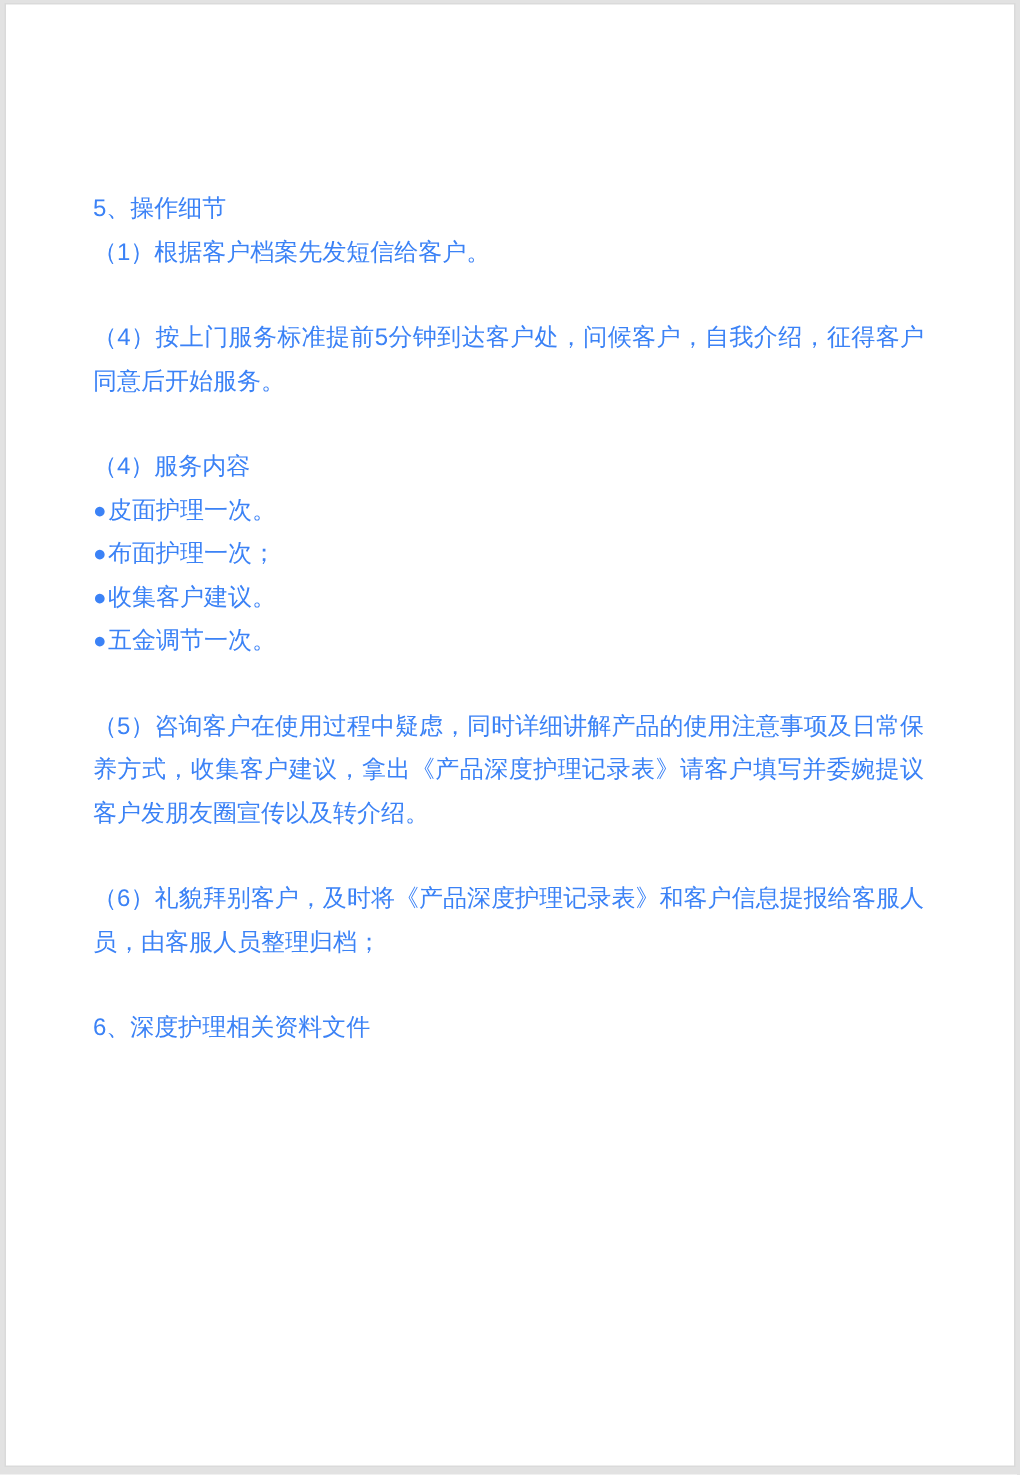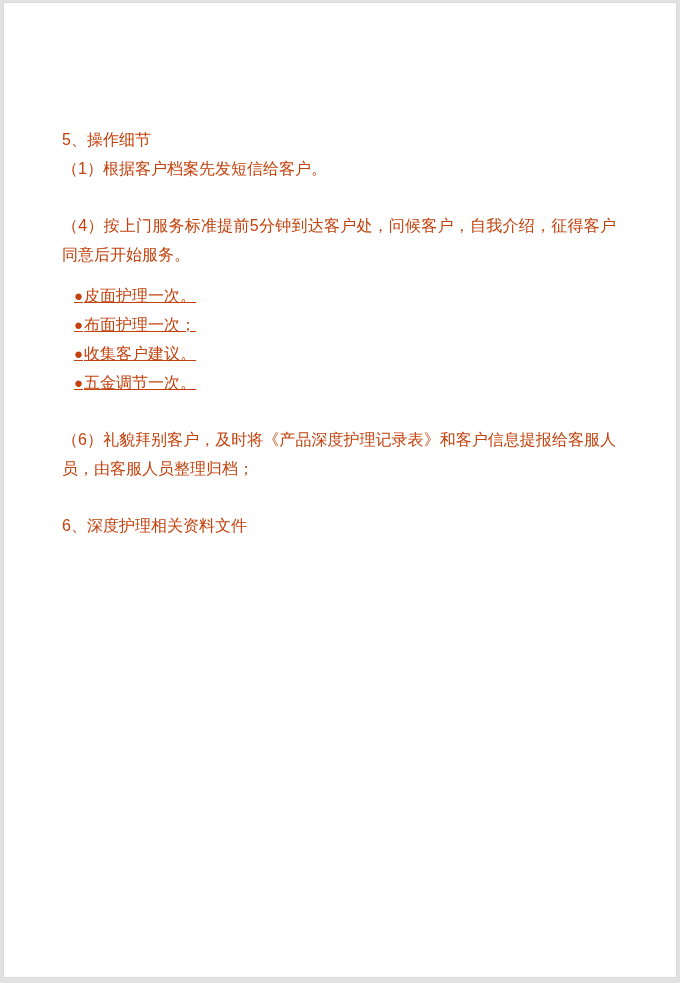--- a/index.html
+++ b/index.html
@@ -18,41 +18,40 @@
     position: absolute;
     top: 3px;
     left: 4px;
     right: 4px;
     bottom: 6px;
     background: #ffffff;
     box-shadow: 0 0 0 1px rgba(0,0,0,0.03);
   }
   .content {
     padding: 122px 60px 0 58px;
-    color: #c2410c;
+    color: #3b82f6;
     font-size: 16px;
     line-height: 29px;
   }
   .content p {
     margin: 0;
   }
   .para {
     text-align: justify;
   }
   .line {
     text-align: left;
   }
   .gap {
     margin-top: 28px !important;
   }
   ul.bullets {
     list-style: none;
-    margin: 12px;
+    margin: 0;
     padding: 0;
-    text-decoration: underline;
   }
   ul.bullets li {
     line-height: 29px;
   }
   .bullet {
     font-size: 15px;
     margin-right: 1px;
   }
 </style>
 </head>
@@ -62,27 +61,29 @@
   <div class="content">
 
     <p class="line">5、操作细节</p>
 
     <p class="line">（1）根据客户档案先发短信给客户。</p>
 
 
 
     <p class="para gap">（4）按上门服务标准提前5分钟到达客户处，问候客户，自我介绍，征得客户同意后开始服务。</p>
 
+    <p class="line gap">（4）服务内容</p>
 
     <ul class="bullets">
       <li><span class="bullet">●</span><span>皮面护理一次。</span></li>
       <li><span class="bullet">●</span><span>布面护理一次；</span></li>
       <li><span class="bullet">●</span><span>收集客户建议。</span></li>
       <li><span class="bullet">●</span><span>五金调节一次。</span></li>
     </ul>
 
+    <p class="para gap">（5）咨询客户在使用过程中疑虑，同时详细讲解产品的使用注意事项及日常保养方式，收集客户建议，拿出《产品深度护理记录表》请客户填写并委婉提议客户发朋友圈宣传以及转介绍。</p>
 
     <p class="para gap">（6）礼貌拜别客户，及时将《产品深度护理记录表》和客户信息提报给客服人员，由客服人员整理归档；</p>
 
     <p class="line gap">6、深度护理相关资料文件</p>
 
   </div>
 </div>
 
 </body></html>

